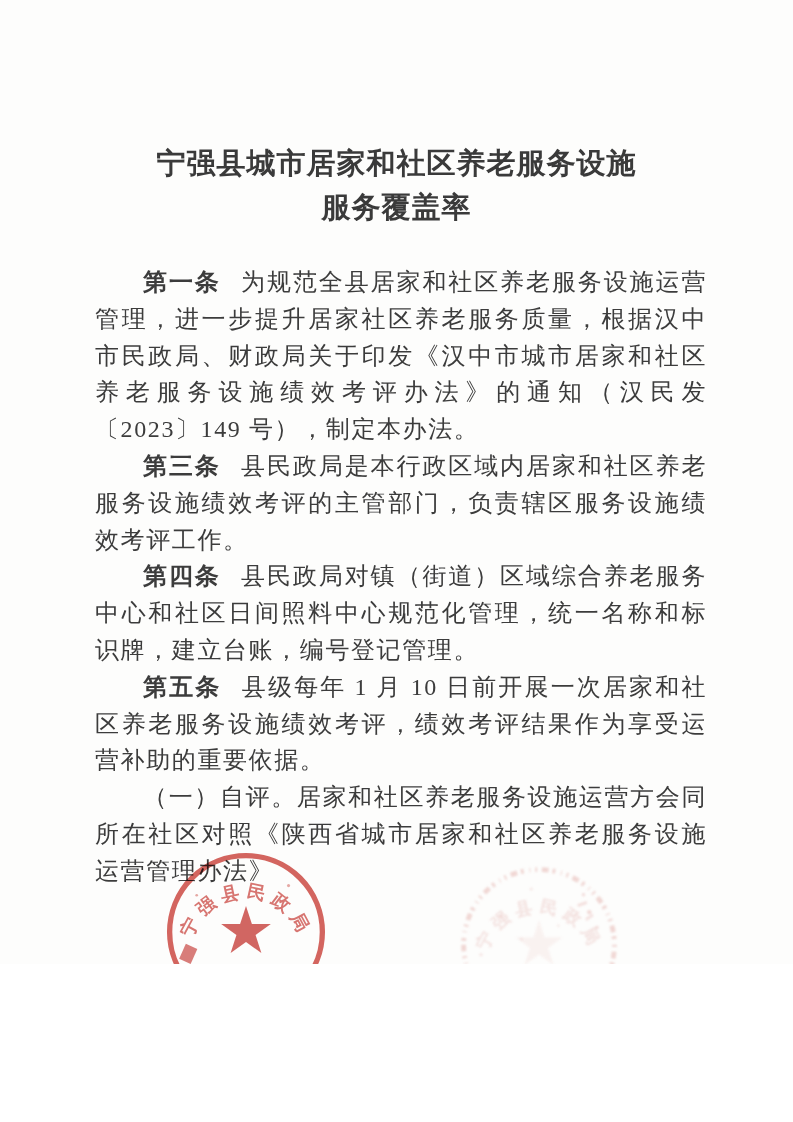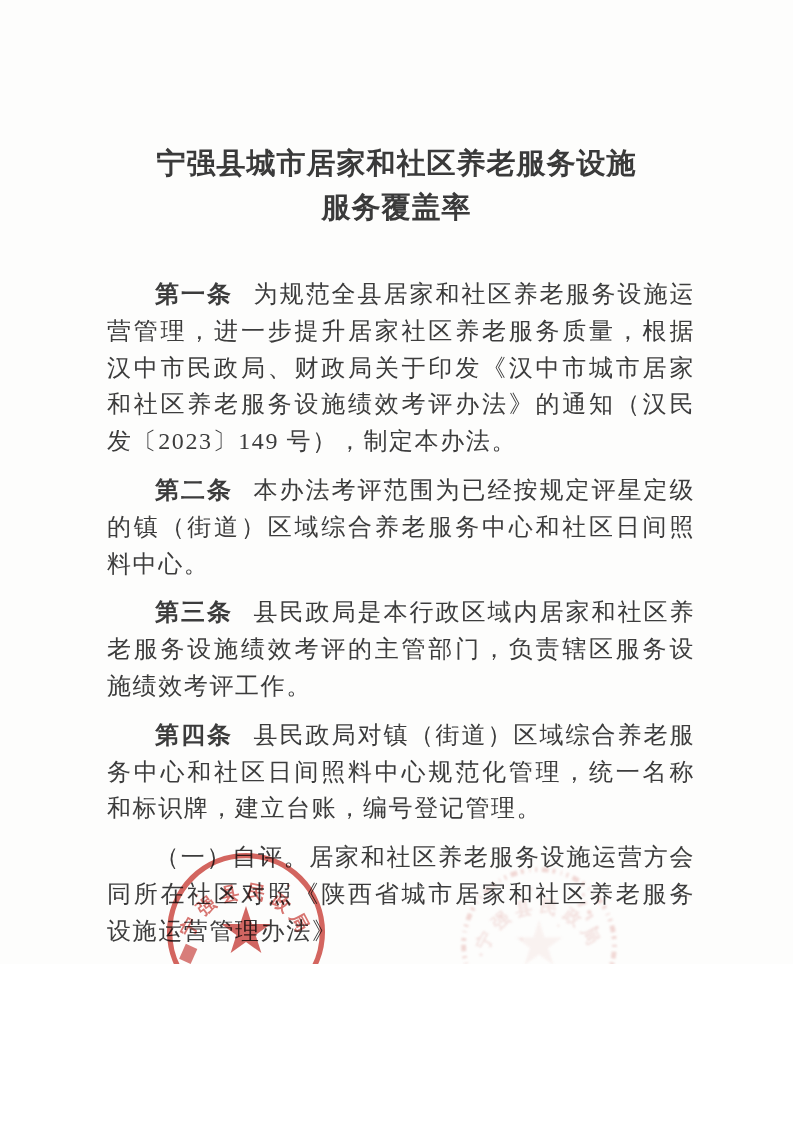--- a/index.html
+++ b/index.html
@@ -34,21 +34,21 @@
     left: 95px;
     top: 264px;
     width: 612px;
     font-size: 24px;
     line-height: 36.8px;
     letter-spacing: 1.6px;
     text-align: justify;
     text-justify: inter-character;
   }
   .doc-body p {
-    margin: 12px;
+    margin: 0;
     text-indent: 2em;
   }
   .para-lead {
     font-weight: bold;
     margin-right: 0.85em;
   }
   .page-number {
     position: absolute;
     left: 92px;
     top: 1036px;
@@ -87,23 +87,23 @@
 
 <div class="page">
 
   <div class="doc-title">
     <span class="t-line">宁强县城市居家和社区养老服务设施</span>
     <span class="t-line">服务覆盖率</span>
   </div>
 
   <div class="doc-body">
       <p><span class="para-lead">第一条</span><span class="para-text">为规范全县居家和社区养老服务设施运营管理，进一步提升居家社区养老服务质量，根据汉中市民政局、财政局关于印发《汉中市城市居家和社区养老服务设施绩效考评办法》的通知（汉民发〔2023〕149 号），制定本办法。</span></p>
-      <p><span class="para-lead">第二条</span><span class="para-text">本办法考评范围为已经按规定评星定级的镇（街道）区域综合养老服务中心和社区日间照料中心。</span></p>
       <p><span class="para-lead">第三条</span><span class="para-text">县民政局是本行政区域内居家和社区养老服务设施绩效考评的主管部门，负责辖区服务设施绩效考评工作。</span></p>
       <p><span class="para-lead">第四条</span><span class="para-text">县民政局对镇（街道）区域综合养老服务中心和社区日间照料中心规范化管理，统一名称和标识牌，建立台账，编号登记管理。</span></p>
+      <p><span class="para-lead">第五条</span><span class="para-text">县级每年 1 月 10 日前开展一次居家和社区养老服务设施绩效考评，绩效考评结果作为享受运营补助的重要依据。</span></p>
       <p><span class="para-text">（一）自评。居家和社区养老服务设施运营方会同所在社区对照《陕西省城市居家和社区养老服务设施运营管理办法》</span></p>
     </div>
 
   <svg id="stamp-primary" class="stamp" viewBox="-90 -90 180 180" aria-hidden="true">
     <defs>
       <path id="sealArcTop" d="M -57,12 A 58 58 0 0 1 57,12" fill="none"></path>
       <path id="sealArcBottom" d="M -52,42 A 67 67 0 0 0 52,42" fill="none"></path>
     </defs>
     <circle cx="0" cy="0" r="79" fill="none" stroke="#cc4740" stroke-width="5.5" opacity="0.9"></circle>
     <polygon points="0,-27 6.1,-8.4 25.7,-8.3 9.9,3.2 15.9,21.8 0,10.4 -15.9,21.8 -9.9,3.2 -25.7,-8.3 -6.1,-8.4" fill="#c94440" opacity="0.88"></polygon>

